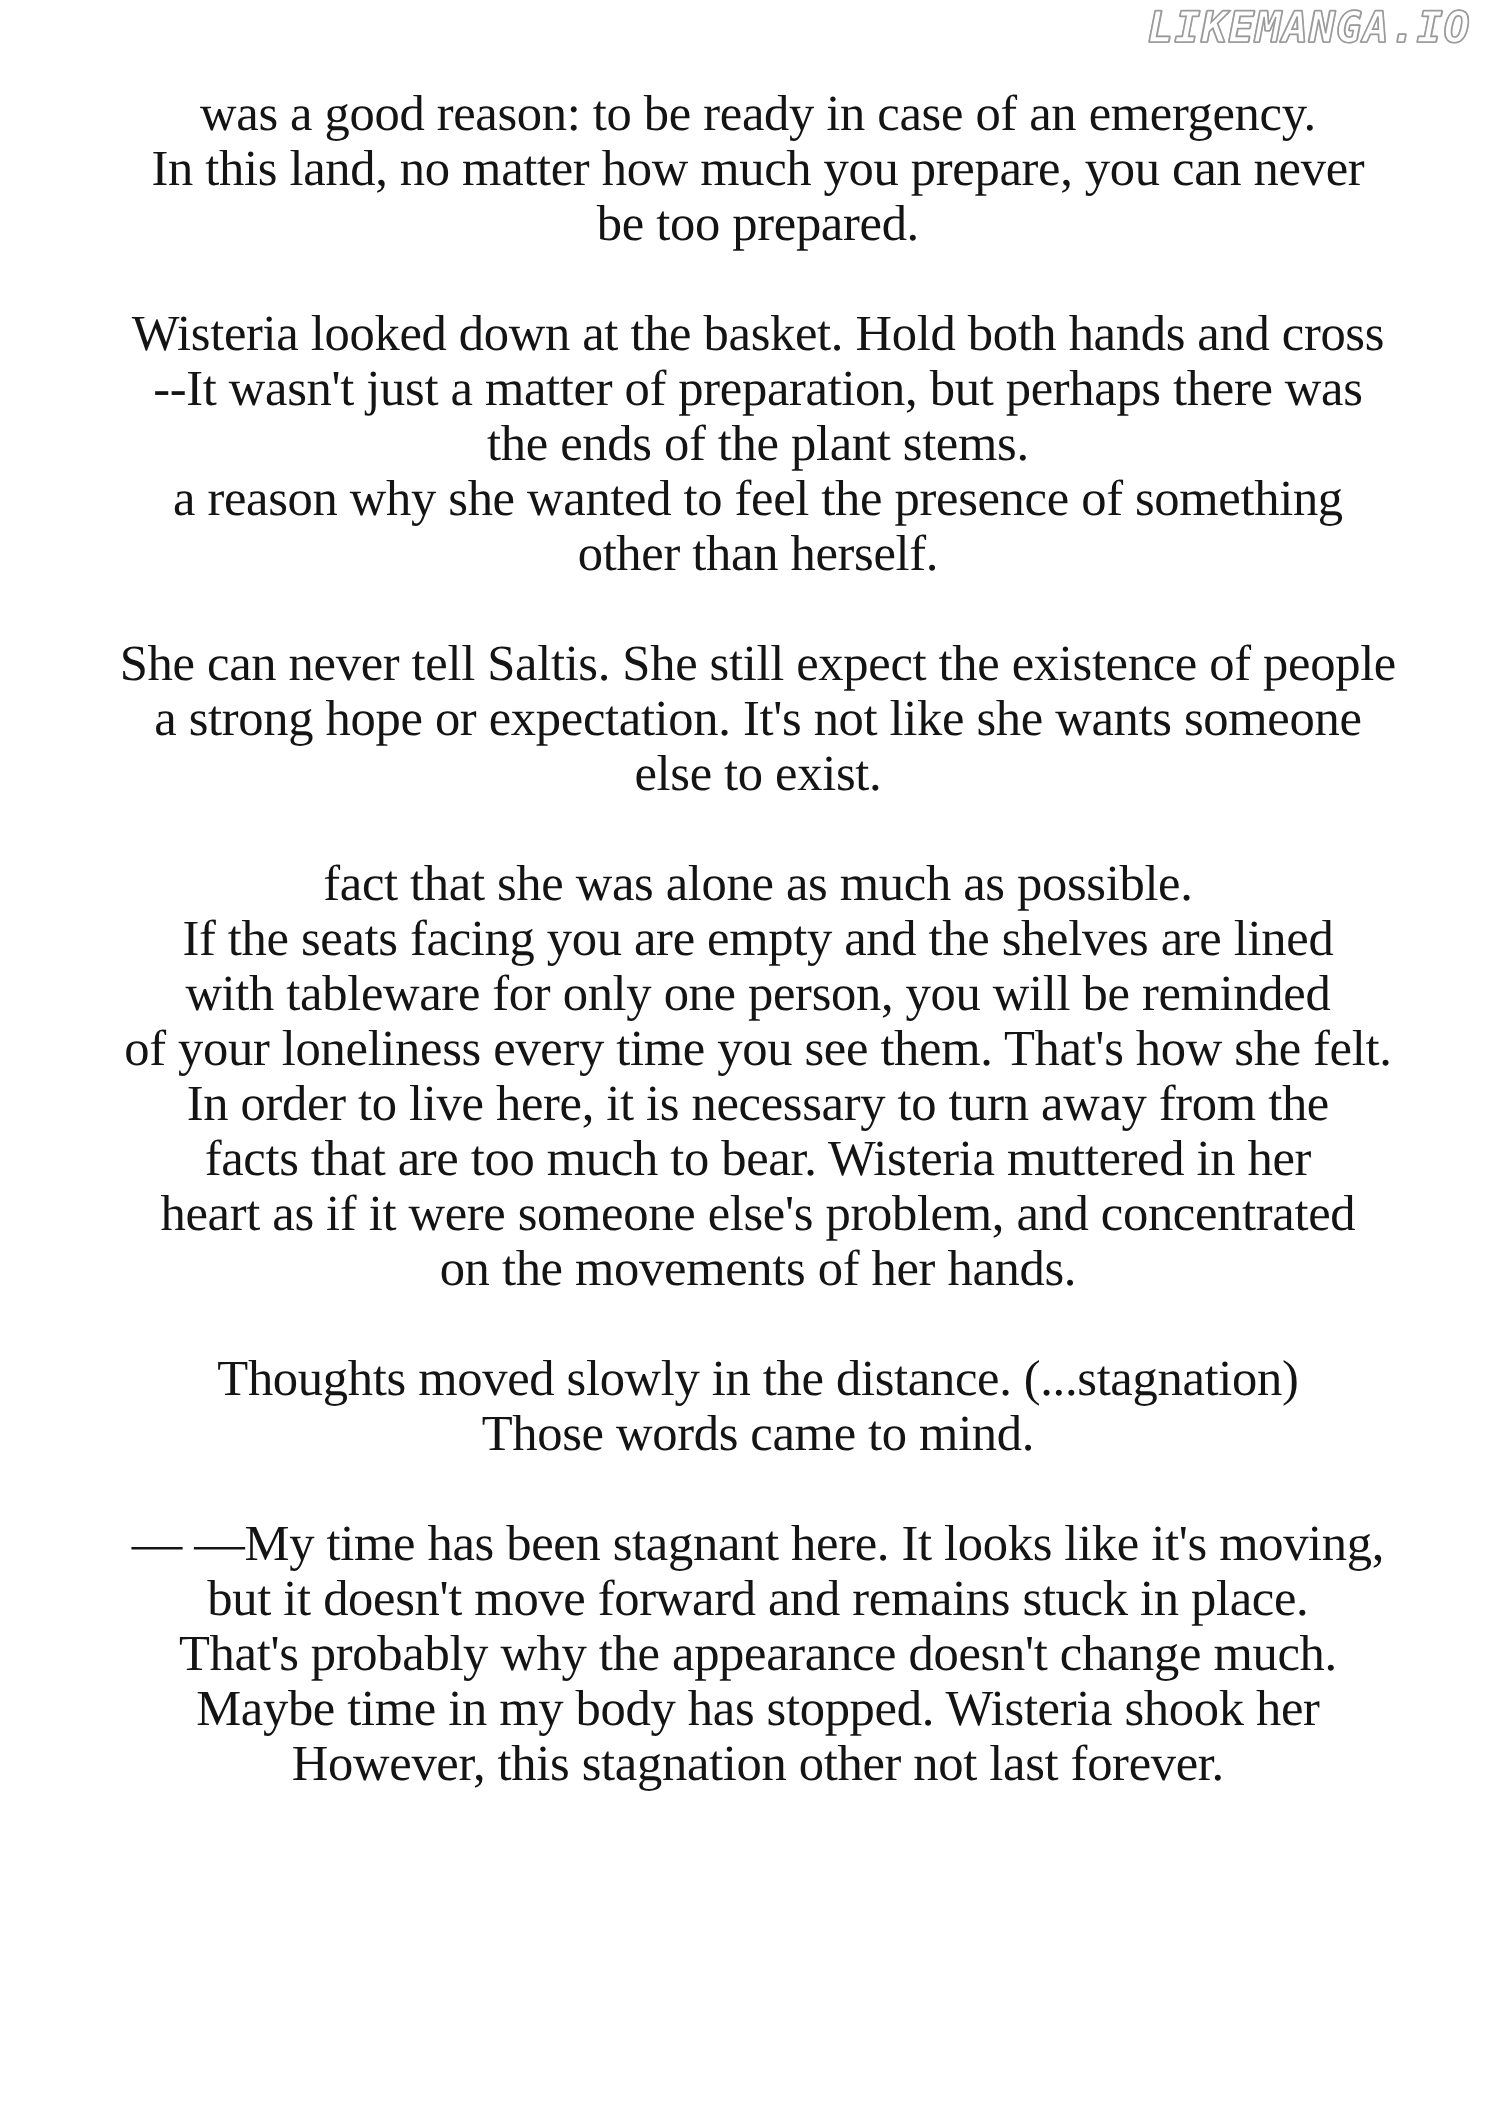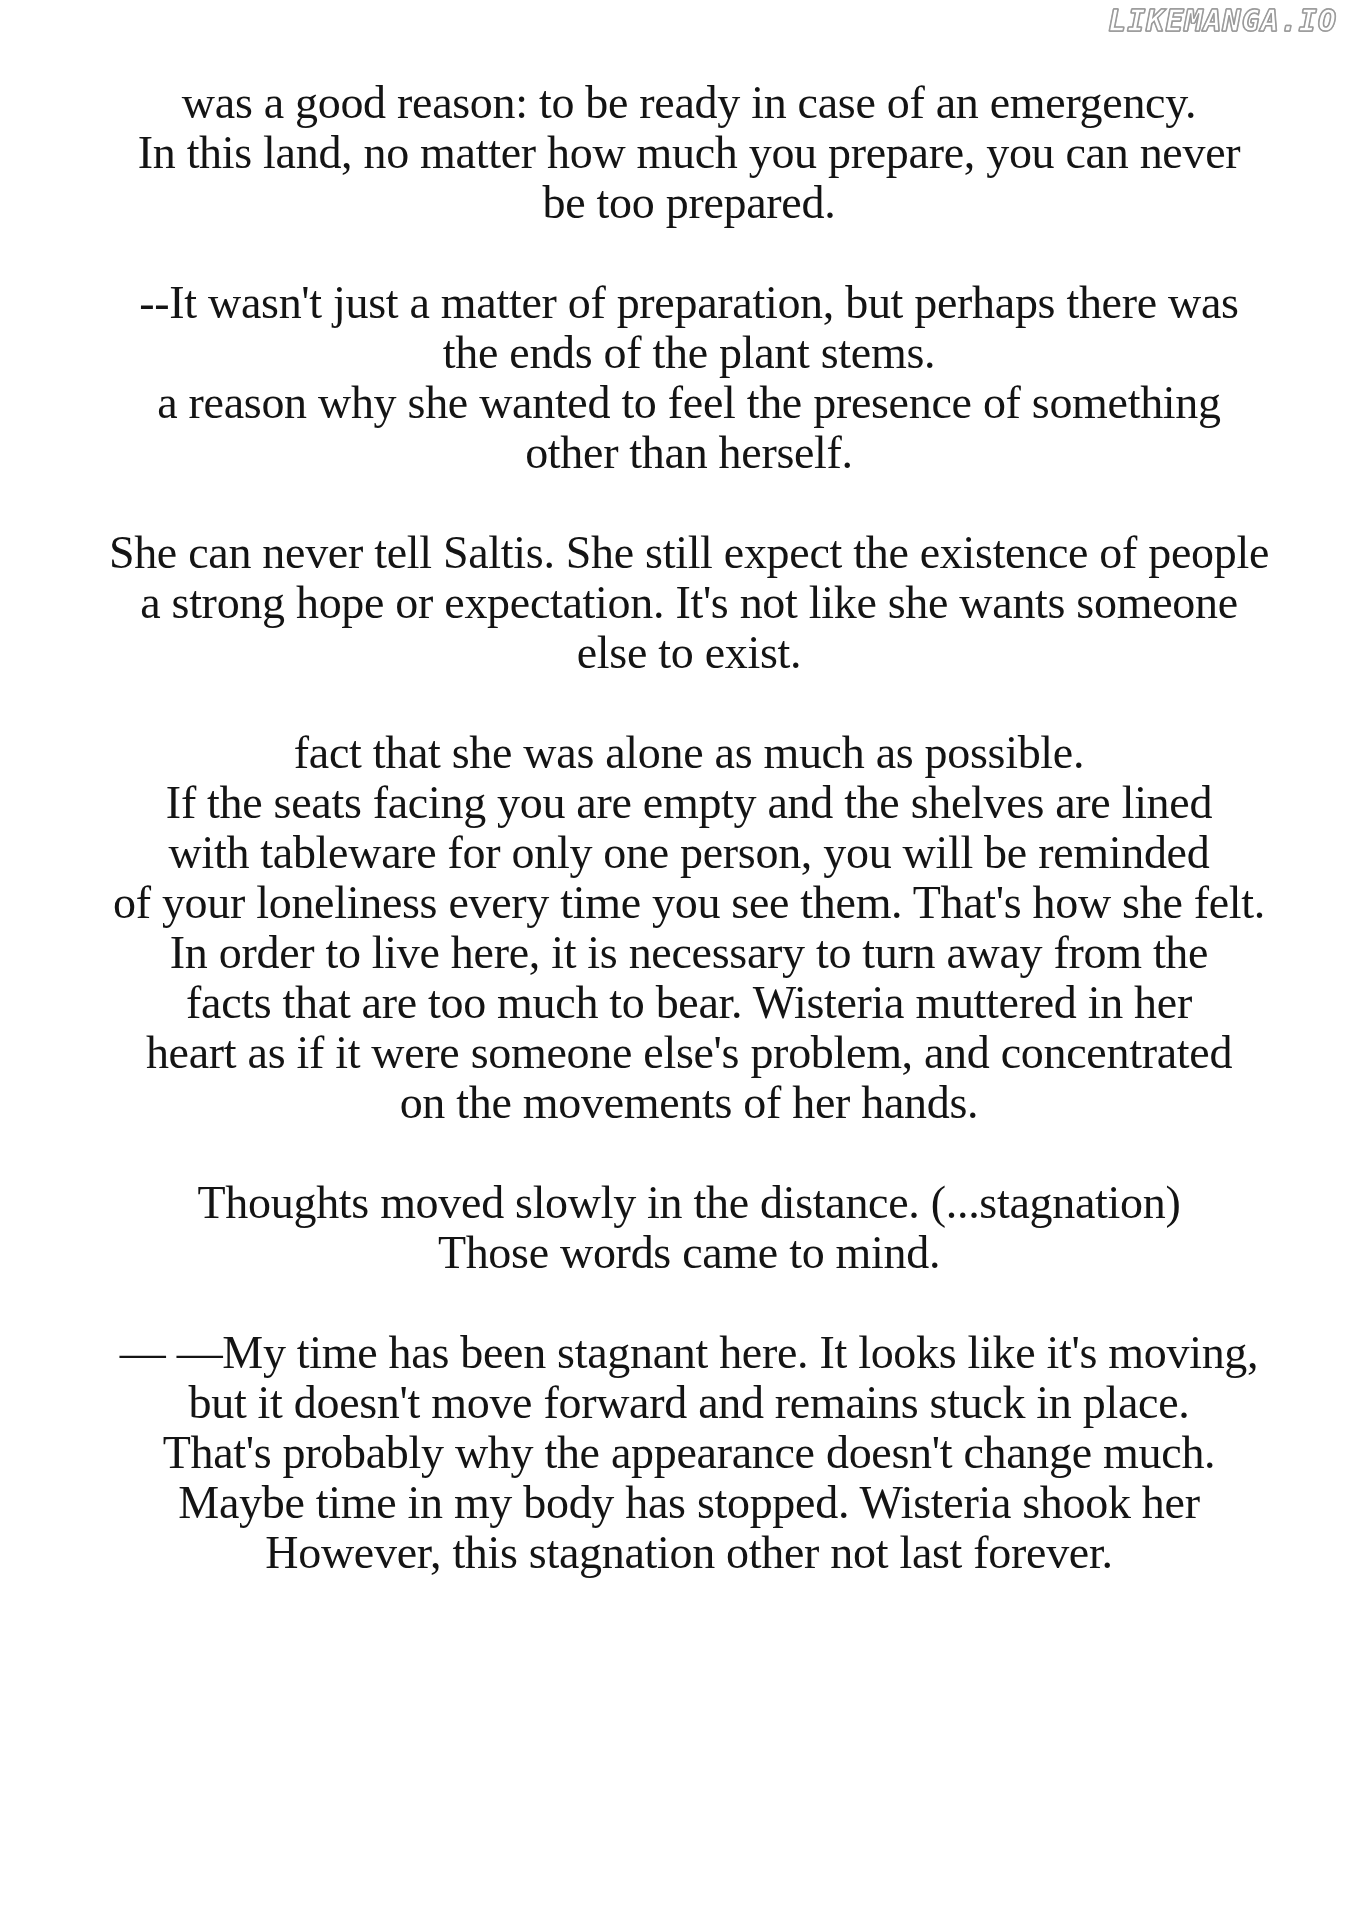--- a/index.html
+++ b/index.html
@@ -11,21 +11,21 @@
     overflow: hidden;
     font-family: "Liberation Serif", "DejaVu Serif", serif;
   }
   .watermark {
     position: absolute;
     top: 3px;
     right: 13px;
     font-family: "DejaVu Sans Mono", monospace;
     font-style: italic;
     font-weight: bold;
-    font-size: 30px;
+    font-size: 39px;
     letter-spacing: 1px;
     color: #ffffff;
     -webkit-text-stroke: 1.3px #9a9a9a;
     text-shadow: 1px 0 0 #aaaaaa, -1px 0 0 #aaaaaa, 0 1px 0 #aaaaaa, 0 -1px 0 #aaaaaa;
     user-select: none;
   }
   .content {
     padding: 78px 46px 0 74px;
     text-align: center;
     color: #141414;
@@ -42,20 +42,21 @@
 
 <div class="watermark">LIKEMANGA.IO</div>
 
 <div class="content">
     <div class="paragraph">
       <div class="line">was a good reason: to be ready in case of an emergency.</div>
       <div class="line">In this land, no matter how much you prepare, you can never</div>
       <div class="line">be too prepared.</div>
     </div>
     <div class="paragraph">
+      <div class="line">Wisteria looked down at the basket. Hold both hands and cross</div>
       <div class="line">--It wasn't just a matter of preparation, but perhaps there was</div>
       <div class="line">the ends of the plant stems.</div>
       <div class="line">a reason why she wanted to feel the presence of something</div>
       <div class="line">other than herself.</div>
     </div>
     <div class="paragraph">
       <div class="line">She can never tell Saltis. She still expect the existence of people</div>
       <div class="line">a strong hope or expectation. It's not like she wants someone</div>
       <div class="line">else to exist.</div>
     </div>

